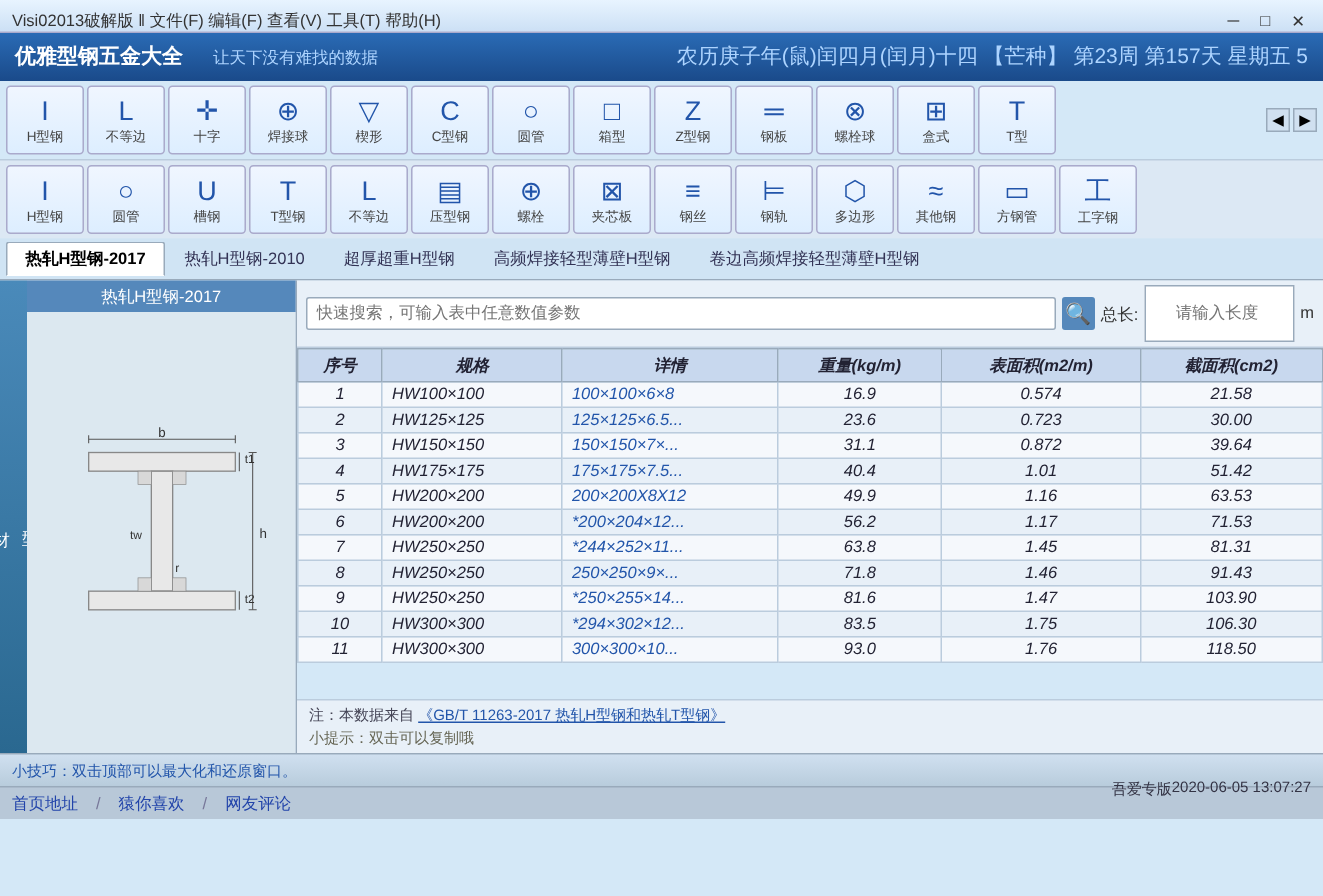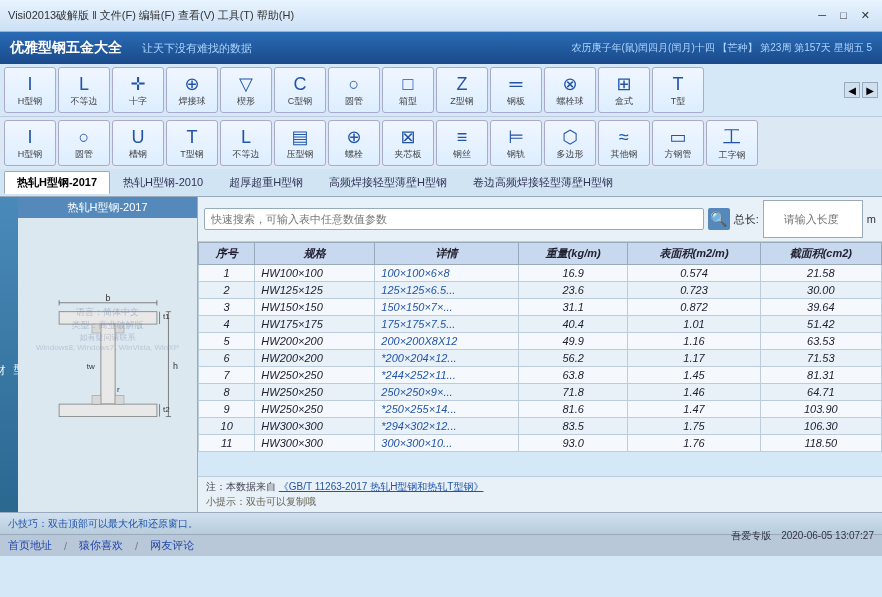--- a/index.html
+++ b/index.html
@@ -1,19 +1,19 @@
 <!DOCTYPE html>
 <html><head>
   <meta charset="utf-8">
   <style>
     * { box-sizing: border-box; margin: 0; padding: 0; }
     body { font-family: 'SimSun', '宋体', sans-serif; font-size: 12px; background: #d4e8f7; width: 882px; height: 597px; overflow: hidden; }
 
     
-    .title-bar { background: linear-gradient(to bottom, #e8f4ff, #cce0f5); height: 32px; display: flex; align-items: center; justify-content: space-between; padding: 0 8px; border-bottom: 1px solid #aac; }
+    .title-bar { background: linear-gradient(to bottom, #e8f4ff, #cce0f5); height: 22px; display: flex; align-items: flex-end; justify-content: space-between; padding: 0 8px; border-bottom: 1px solid #aac; }
     .title-bar-left { font-size: 11px; color: #333; }
     .title-bar-right { font-size: 11px; color: #333; display: flex; gap: 6px; }
     .title-btn { cursor: pointer; padding: 0 4px; }
 
     
     .app-header { background: linear-gradient(to bottom, #2a6bb5, #1a4a8a); height: 32px; display: flex; align-items: center; padding: 0 10px; gap: 20px; }
     .app-title { color: #fff; font-size: 14px; font-weight: bold; }
     .app-subtitle { color: #add4ff; font-size: 11px; }
     .toolbar-row1 { display: flex; align-items: center; padding: 3px 4px; gap: 2px; min-height: 52px; }
     .toolbar-row2 { display: flex; align-items: center; padding: 3px 4px; gap: 2px; min-height: 52px; background: #dce8f4; border-top: 1px solid #bcd; }
@@ -87,21 +87,21 @@
     <span class="title-btn">─</span>
     <span class="title-btn">□</span>
     <span class="title-btn">✕</span>
   </div>
 </div>
 
 <div class="app-header">
   <span class="app-title">优雅型钢五金大全</span>
   <span class="app-subtitle">让天下没有难找的数据</span>
   <div style="margin-left:auto; display:flex; align-items:center; gap:10px;">
-    <span style="color:#add4ff; font-size:10px;">农历庚子年(鼠)闰四月(闰月)十四 【芒种】 第23周 第157天 星期五  5</span>
+    <span style="color:#add4ff; font-size:14px;">农历庚子年(鼠)闰四月(闰月)十四 【芒种】 第23周 第157天 星期五  5</span>
   </div>
 </div>
 
 <div class="toolbar-row1">
   <div class="toolbar-btn">
     <span class="toolbar-btn-icon">I</span>
     <span class="toolbar-btn-label">H型钢</span>
   </div>
   <div class="toolbar-btn">
     <span class="toolbar-btn-icon">L</span>
@@ -227,26 +227,20 @@
 <div style="display:flex; flex:1; height: 315px;">
 
   <div class="left-sidebar">
     <span class="sidebar-text">型</span>
     <span class="sidebar-text">材</span>
   </div>
 
   <div class="diagram-panel">
     <div class="diagram-title">热轧H型钢-2017</div>
     <div class="diagram-img-area">
-      <div class="diagram-watermark">
-        <div>语言：简体中文</div>
-        <div>类型：商业破解版</div>
-        <div style="font-size:8px; color:rgba(80,100,140,0.3)">如有疑问请联系</div>
-        <div style="font-size:8px; color:rgba(80,100,140,0.25)">Windows8, Windows7, WinVista, WinXP</div>
-      </div>
 
       <svg class="diagram-svg" viewBox="0 0 160 180">
 
         <rect x="25" y="30" width="110" height="14" fill="#e8e8e8" stroke="#888" stroke-width="1"></rect>
 
         <rect x="72" y="44" width="16" height="90" fill="#e8e8e8" stroke="#888" stroke-width="1"></rect>
 
         <rect x="25" y="134" width="110" height="14" fill="#e8e8e8" stroke="#888" stroke-width="1"></rect>
 
         <rect x="62" y="44" width="10" height="10" fill="#d8d8d8" stroke="#888" stroke-width="0.5"></rect>
@@ -355,21 +349,21 @@
       <td>63.8</td>
       <td>1.45</td>
       <td>81.31</td>
     </tr>
             <tr>
       <td>8</td>
       <td>HW250×250</td>
       <td>250×250×9×...</td>
       <td>71.8</td>
       <td>1.46</td>
-      <td>64.71</td>
+      <td>91.43</td>
     </tr>
             <tr>
       <td>9</td>
       <td>HW250×250</td>
       <td>*250×255×14...</td>
       <td>81.6</td>
       <td>1.47</td>
       <td>103.90</td>
     </tr>
             <tr>
@@ -397,21 +391,21 @@
         <span>注：本数据来自</span>
         <span class="note-link">《GB/T 11263-2017 热轧H型钢和热轧T型钢》</span>
       </div>
       <div class="hint-text">小提示：双击可以复制哦</div>
     </div>
   </div>
 </div>
 
 <div class="status-bar">
   <span class="status-tip">小技巧：双击顶部可以最大化和还原窗口。</span>
-  <div style="display:flex; gap:10px; align-items:center;margin-top:24px;">
+  <div style="display:flex; align-items:center;margin-top:24px;">
     <span>吾爱专版</span>
     <span>2020-06-05  13:07:27</span>
   </div>
 </div>
 
 <div class="bottom-nav">
   <a class="bottom-nav-item" href="#">首页地址</a>
   <span class="bottom-nav-sep">/</span>
   <a class="bottom-nav-item" href="#">猿你喜欢</a>
   <span class="bottom-nav-sep">/</span>

